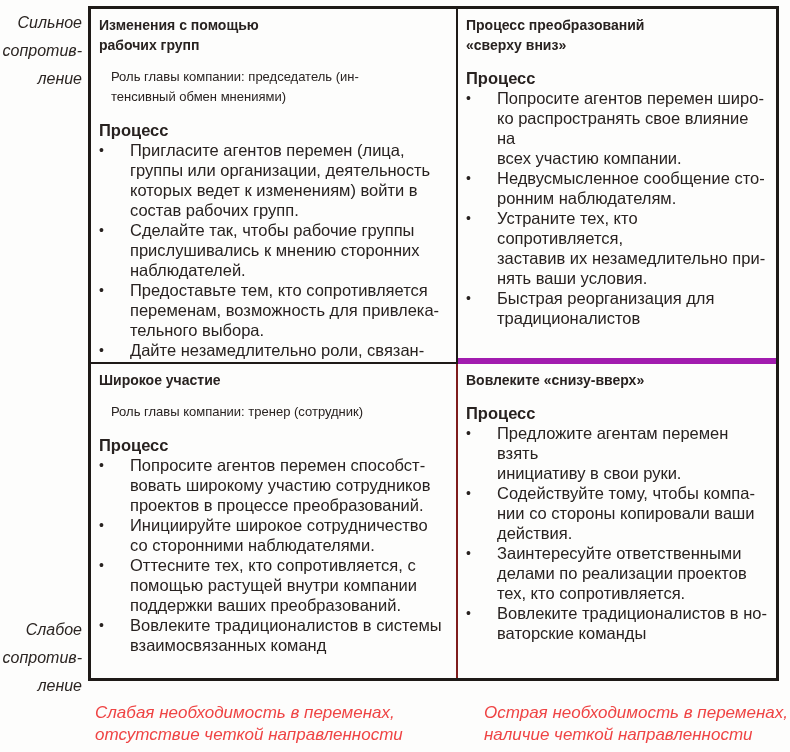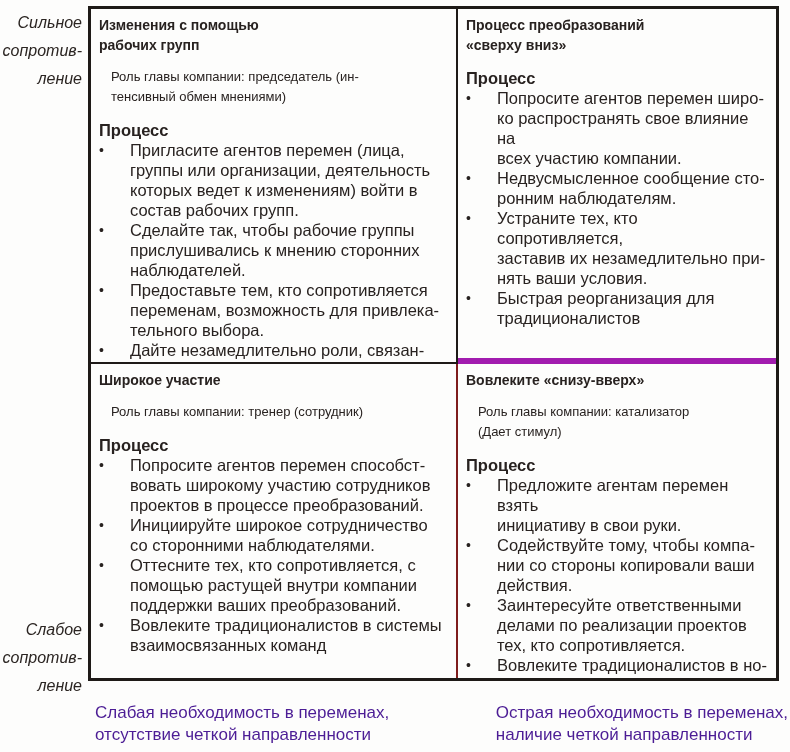--- a/index.html
+++ b/index.html
@@ -60,22 +60,22 @@
   }
   ul.bl .d {
     flex: 0 0 11px; width: 11px; text-align: left;
     font-size: 14px; line-height: 20px;
   }
   ul.bl .bt { flex: 1; margin-left: 20px; }
 
   
   .caption {
     position: absolute; top: 702px;
-    font-size: 17px; line-height: 22px;
-    color: #4c1d95;
+    font-style: italic; font-size: 17px; line-height: 22px;
+    color: #ef4444;
   }
   .caption.left  { left: 95px; text-align: left; }
   .caption.right { right: 2px; text-align: left; }
 </style>
 </head>
 <body>
 
 <div class="canvas">
 
   <div class="side-label top pre">Сильное
@@ -177,22 +177,20 @@
         <li>
             <span class="d">•</span>
             <span class="bt pre">Вовлеките традиционалистов в системы
 взаимосвязанных команд</span>
           </li>
       </ul>
     </section>
 
     <section class="cell c3">
       <h3 class="t pre">Вовлеките «снизу-вверх»</h3>
-      <p class="r pre">Роль главы компании: катализатор
-(Дает стимул)</p>
       <h4 class="p">Процесс</h4>
       <ul class="bl">
         <li>
             <span class="d">•</span>
             <span class="bt pre">Предложите агентам перемен взять
 инициативу в свои руки.</span>
           </li>
         <li>
             <span class="d">•</span>
             <span class="bt pre">Содействуйте тому, чтобы компа-

